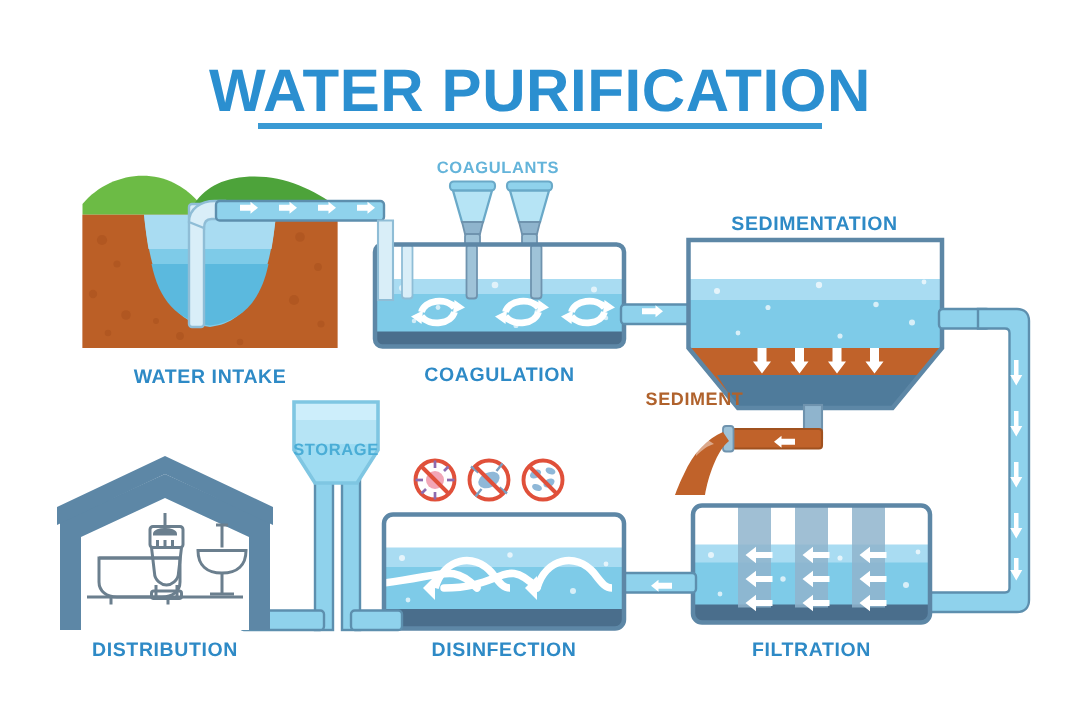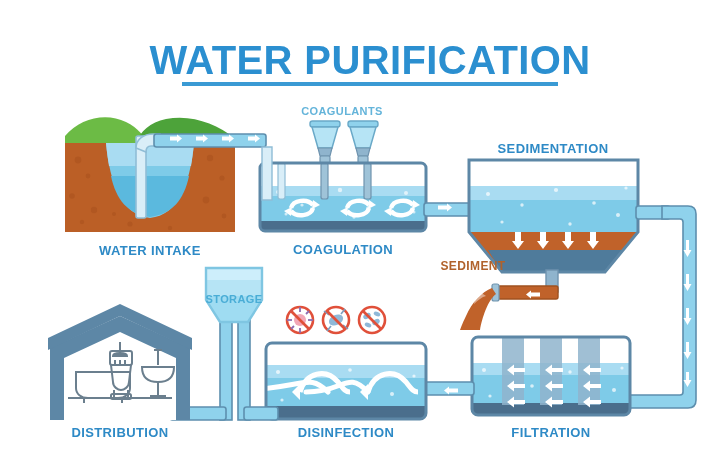--- a/index.html
+++ b/index.html
@@ -3,21 +3,21 @@
 <meta charset="utf-8">
 <style>
   html,body{margin:0;padding:0;}
   body{
     width:720px;height:475px;
     background:#ffffff;
     font-family:"Liberation Sans","DejaVu Sans",sans-serif;
     overflow:hidden;
     position:relative;
   }
-  #stage{position:absolute;left:0;top:0;width:652px;height:475px;padding-left:10px;}
+  #stage{position:absolute;left:0;top:0;width:652px;height:475px;}
   svg{display:block;}
   .lbl{
     font-family:"Liberation Sans","DejaVu Sans",sans-serif;
     font-weight:bold;
     letter-spacing:0.4px;
   }
 </style>
 </head>
 <body>
 

